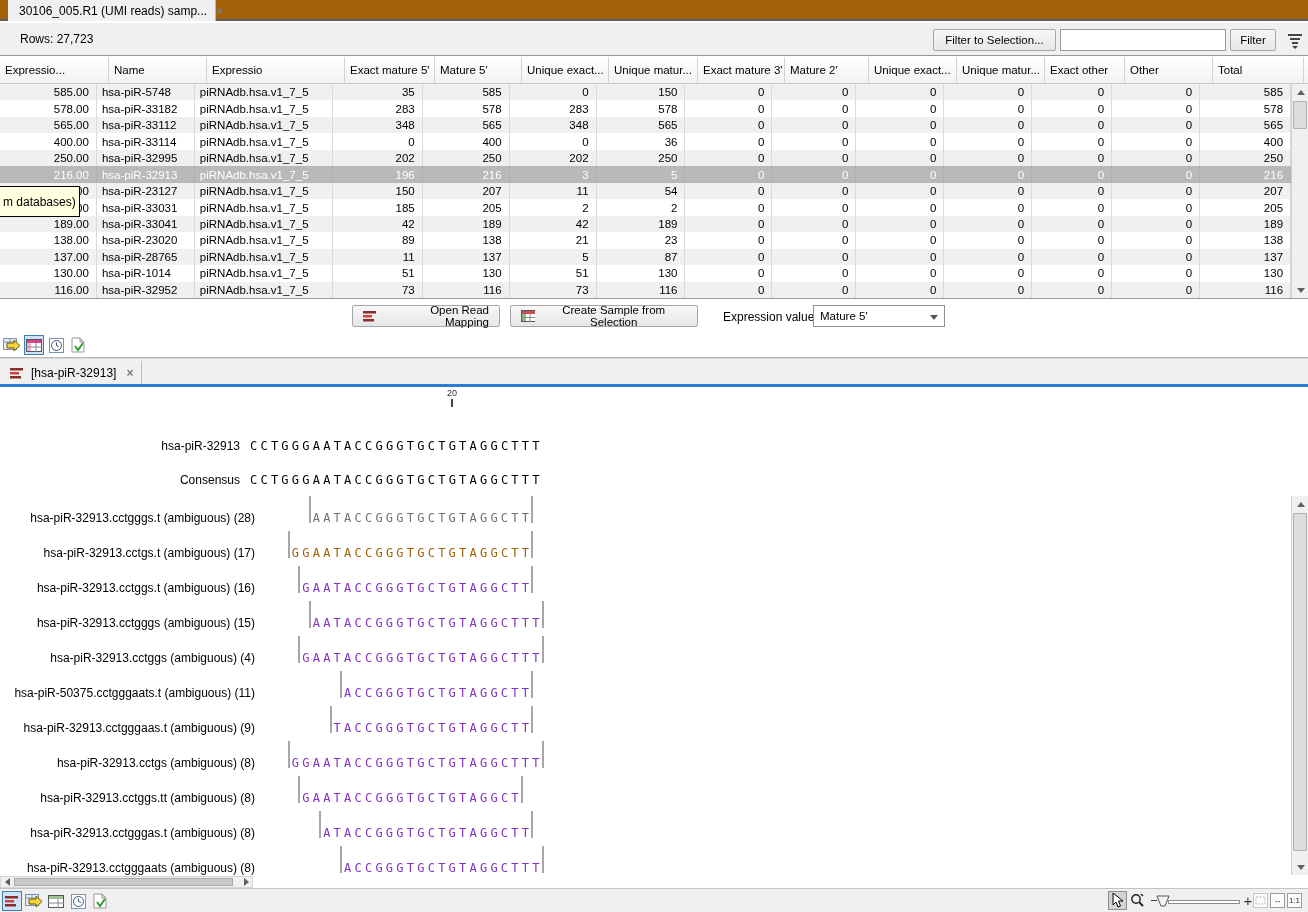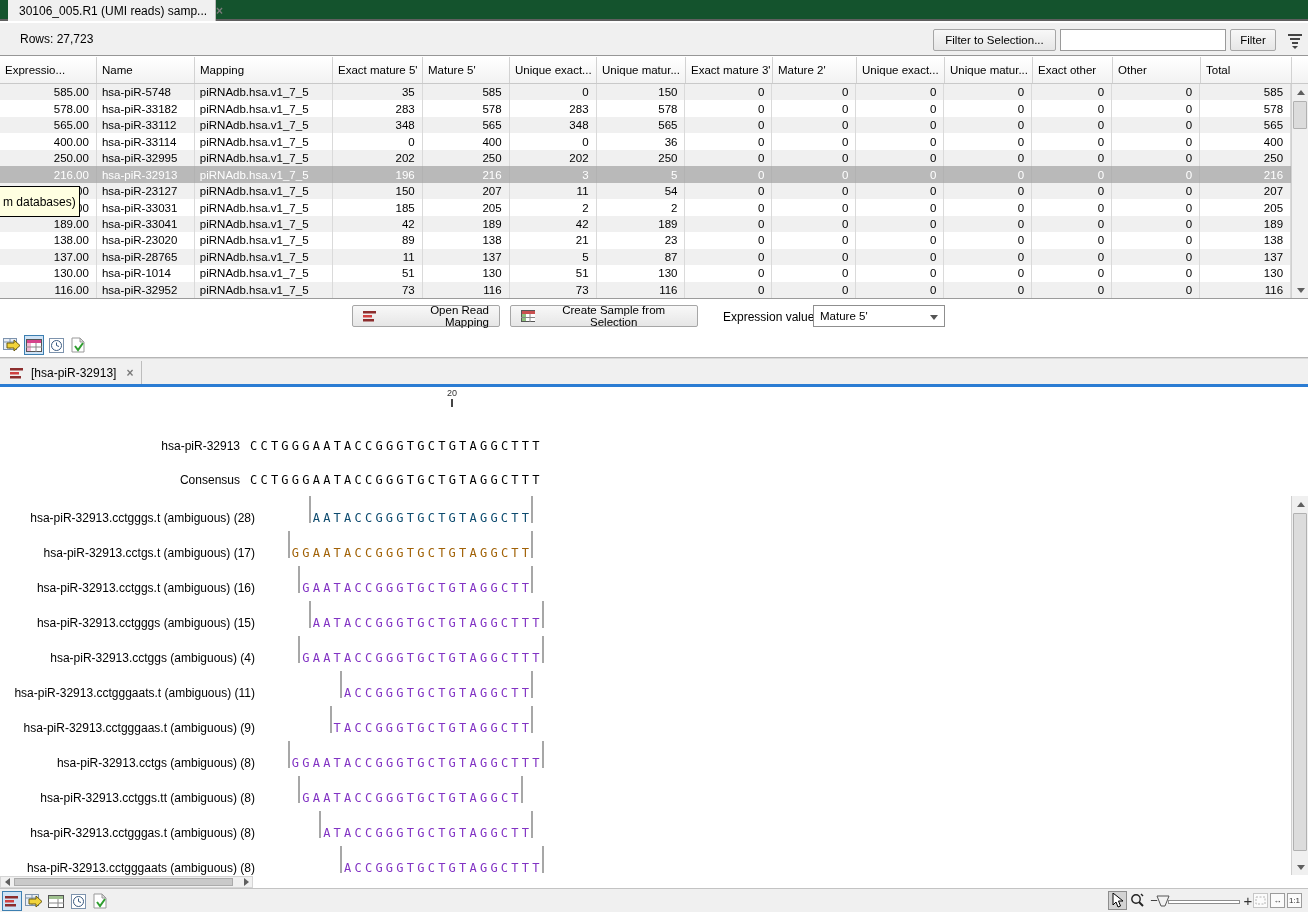--- a/index.html
+++ b/index.html
@@ -1,21 +1,21 @@
 <!DOCTYPE html>
 <html><head>
 <meta charset="utf-8">
 <style>
   * { margin:0; padding:0; box-sizing:border-box; }
   html,body { width:1308px; height:912px; }
   body { font-family:"Liberation Sans", sans-serif; font-size:11.5px; color:#000; background:#fff; }
   #root { position:relative; width:1308px; height:912px; overflow:hidden; background:#fff; }
 
   
-  .tabbar1 { position:absolute; left:0; top:0; width:1308px; height:21px; background:#14532d; border-bottom:2px solid #5f5f5f; }
+  .tabbar1 { position:absolute; left:0; top:0; width:1308px; height:21px; background:#a16207; border-bottom:2px solid #5f5f5f; }
   .tab1 { position:absolute; left:8px; top:0; height:21px; width:208px; display:flex; align-items:center; gap:5px; padding:0 6px; background:#f0f0f0; border-right:1px solid #b9b9b9; }
   .tab-title { font-size:12px; white-space:nowrap; }
   .close-x { color:#7a7a7a; font-size:12px; font-weight:bold; margin-left:4px; cursor:default; }
 
   
   .toolbar1 { position:absolute; left:0; top:23px; width:1308px; height:33px; background:#f0f0f0; border-bottom:1px solid #979797; }
   .rows-label { position:absolute; left:20px; top:9px; font-size:12px; }
   .btn { display:inline-flex; align-items:center; justify-content:center; gap:5px; background:linear-gradient(#f8f8f8,#e6e6e6); border:1px solid #a6a6a6; border-radius:2px; font-size:11.5px; height:22px; padding:0 10px; }
   #btn-filter-selection { position:absolute; left:933px; top:6px; width:123px; }
   #filter-input { position:absolute; left:1060px; top:6px; width:166px; height:22px; border:1px solid #9a9a9a; background:#fff; font-size:12px; padding:0 4px; font-family:"Liberation Sans",sans-serif; }
@@ -114,29 +114,29 @@
     <button class="btn" id="btn-filter">Filter</button>
     <svg class="funnel" viewBox="0 0 18 18">
       <line x1="2" y1="4" x2="16" y2="4" stroke="#444" stroke-width="2"></line>
       <line x1="4" y1="8" x2="14" y2="8" stroke="#444" stroke-width="2"></line>
       <line x1="6" y1="12" x2="12" y2="12" stroke="#444" stroke-width="2"></line>
       <polygon points="6,15 12,15 9,18" fill="#444"></polygon>
     </svg>
   </div>
 
   <div class="thead">
-      <div class="th" style="width: 97px; gap: 45px;">
+      <div class="th" style="width: 109px; gap: 45px;">
         <span>Expressio...</span>
         <span class="sort-glyph"></span>
       </div>
       <div class="th" style="width: 98px;">
         <span>Name</span>
       </div>
       <div class="th" style="width: 138px;">
-        <span>Mapping</span>
+        <span>Expressio</span>
       </div>
       <div class="th" style="width: 90px;">
         <span>Exact mature 5'</span>
       </div>
       <div class="th" style="width: 87px;">
         <span>Mature 5'</span>
       </div>
       <div class="th" style="width: 87px;">
         <span>Unique exact...</span>
       </div>
@@ -468,40 +468,40 @@
 
   <div class="mapping">
     <div id="map-rows">
         <div class="ruler-label" style="left: 442.05px; top: 1px;">20</div>
         <div class="ruler-tick" style="left: 451.05px; top: 12px;"></div>
         <div class="maplabel" style="left: 0px; width: 240px; top: 52px;">hsa-piR-32913</div>
         <div class="seq" style="left: 250px; top: 52px; color: rgb(0, 0, 0);">CCTGGGAATACCGGGTGCTGTAGGCTTT</div>
         <div class="maplabel" style="left: 0px; width: 240px; top: 86px;">Consensus</div>
         <div class="seq" style="left: 250px; top: 86px; color: rgb(0, 0, 0);">CCTGGGAATACCGGGTGCTGTAGGCTTT</div>
         <div class="maplabel" style="left: 0px; width: 255px; top: 124px;">hsa-piR-32913.cctgggs.t (ambiguous) (28)</div>
-        <div class="seq" style="left: 312.7px; top: 124px; color: #0c4a6e;">AATACCGGGTGCTGTAGGCTT</div>
+        <div class="seq" style="left: 312.7px; top: 124px; color: #737373;">AATACCGGGTGCTGTAGGCTT</div>
         <div class="trimbar" style="left: 308.7px; top: 109px; background: rgb(167, 167, 167);"></div>
         <div class="trimbar" style="left: 531.15px; top: 109px; background: rgb(167, 167, 167);"></div>
         <div class="maplabel" style="left: 0px; width: 255px; top: 159px;">hsa-piR-32913.cctgs.t (ambiguous) (17)</div>
         <div class="seq" style="left: 291.8px; top: 159px; color: #a16207;">GGAATACCGGGTGCTGTAGGCTT</div>
         <div class="trimbar" style="left: 287.8px; top: 144px; background: rgb(167, 167, 167);"></div>
         <div class="trimbar" style="left: 531.15px; top: 144px; background: rgb(167, 167, 167);"></div>
         <div class="maplabel" style="left: 0px; width: 255px; top: 194px;">hsa-piR-32913.cctggs.t (ambiguous) (16)</div>
         <div class="seq" style="left: 302.25px; top: 194px; color: rgb(130, 51, 196);">GAATACCGGGTGCTGTAGGCTT</div>
         <div class="trimbar" style="left: 298.25px; top: 179px; background: rgb(167, 167, 167);"></div>
         <div class="trimbar" style="left: 531.15px; top: 179px; background: rgb(167, 167, 167);"></div>
         <div class="maplabel" style="left: 0px; width: 255px; top: 229px;">hsa-piR-32913.cctgggs (ambiguous) (15)</div>
         <div class="seq" style="left: 312.7px; top: 229px; color: rgb(130, 51, 196);">AATACCGGGTGCTGTAGGCTTT</div>
         <div class="trimbar" style="left: 308.7px; top: 214px; background: rgb(167, 167, 167);"></div>
         <div class="trimbar" style="left: 541.6px; top: 214px; background: rgb(167, 167, 167);"></div>
         <div class="maplabel" style="left: 0px; width: 255px; top: 264px;">hsa-piR-32913.cctggs (ambiguous) (4)</div>
         <div class="seq" style="left: 302.25px; top: 264px; color: rgb(130, 51, 196);">GAATACCGGGTGCTGTAGGCTTT</div>
         <div class="trimbar" style="left: 298.25px; top: 249px; background: rgb(167, 167, 167);"></div>
         <div class="trimbar" style="left: 541.6px; top: 249px; background: rgb(167, 167, 167);"></div>
-        <div class="maplabel" style="left: 0px; width: 255px; top: 299px;">hsa-piR-32913.cctgggaats.t (ambiguous) (11)</div>
+        <div class="maplabel" style="left: 0px; width: 255px; top: 299px;">hsa-piR-50375.cctgggaats.t (ambiguous) (11)</div>
         <div class="seq" style="left: 344.05px; top: 299px; color: rgb(130, 51, 196);">ACCGGGTGCTGTAGGCTT</div>
         <div class="trimbar" style="left: 340.05px; top: 284px; background: rgb(167, 167, 167);"></div>
         <div class="trimbar" style="left: 531.15px; top: 284px; background: rgb(167, 167, 167);"></div>
         <div class="maplabel" style="left: 0px; width: 255px; top: 334px;">hsa-piR-32913.cctgggaas.t (ambiguous) (9)</div>
         <div class="seq" style="left: 333.6px; top: 334px; color: rgb(130, 51, 196);">TACCGGGTGCTGTAGGCTT</div>
         <div class="trimbar" style="left: 329.6px; top: 319px; background: rgb(167, 167, 167);"></div>
         <div class="trimbar" style="left: 531.15px; top: 319px; background: rgb(167, 167, 167);"></div>
         <div class="maplabel" style="left: 0px; width: 255px; top: 369px;">hsa-piR-32913.cctgs (ambiguous) (8)</div>
         <div class="seq" style="left: 291.8px; top: 369px; color: rgb(130, 51, 196);">GGAATACCGGGTGCTGTAGGCTTT</div>
         <div class="trimbar" style="left: 287.8px; top: 354px; background: rgb(167, 167, 167);"></div>

